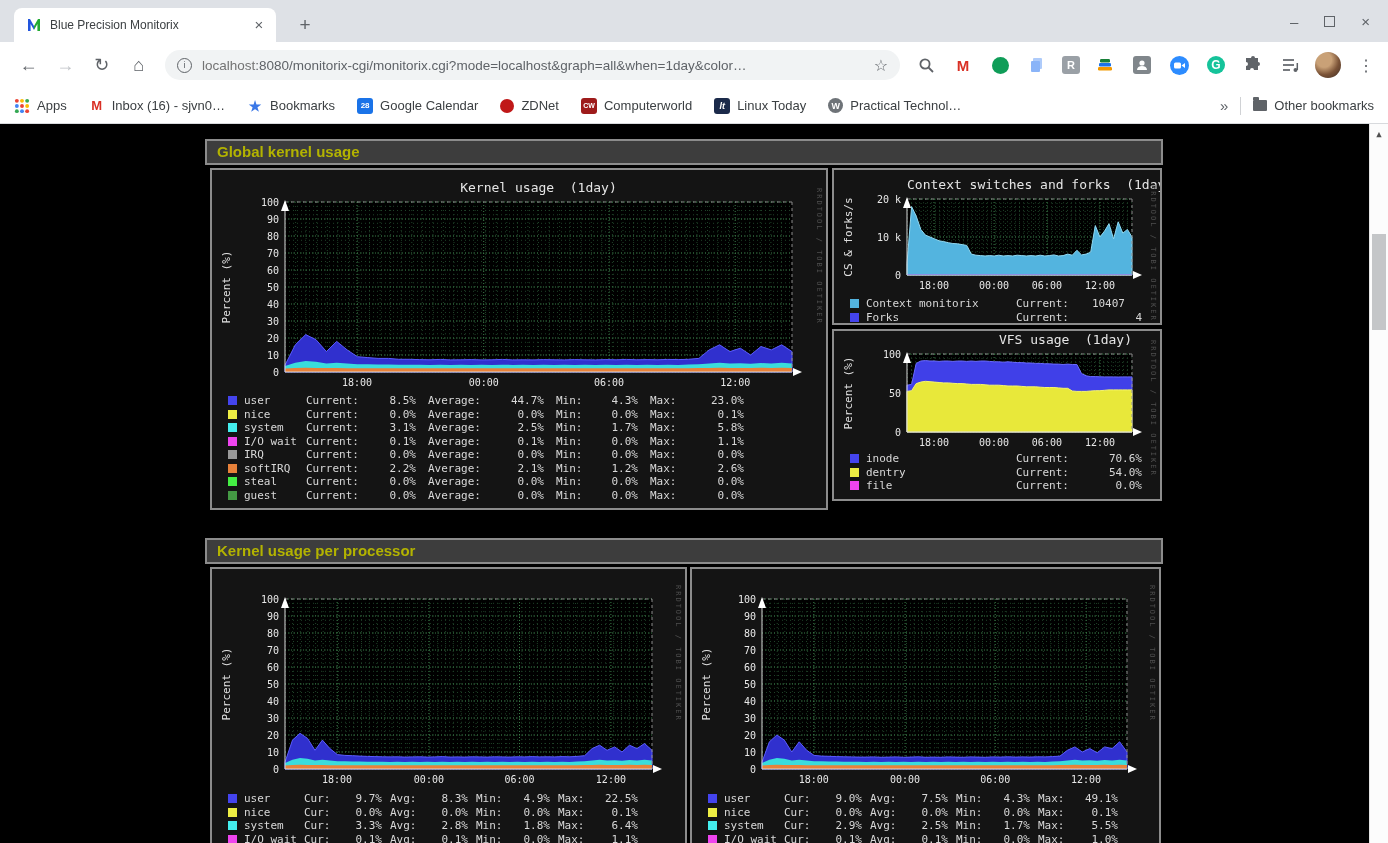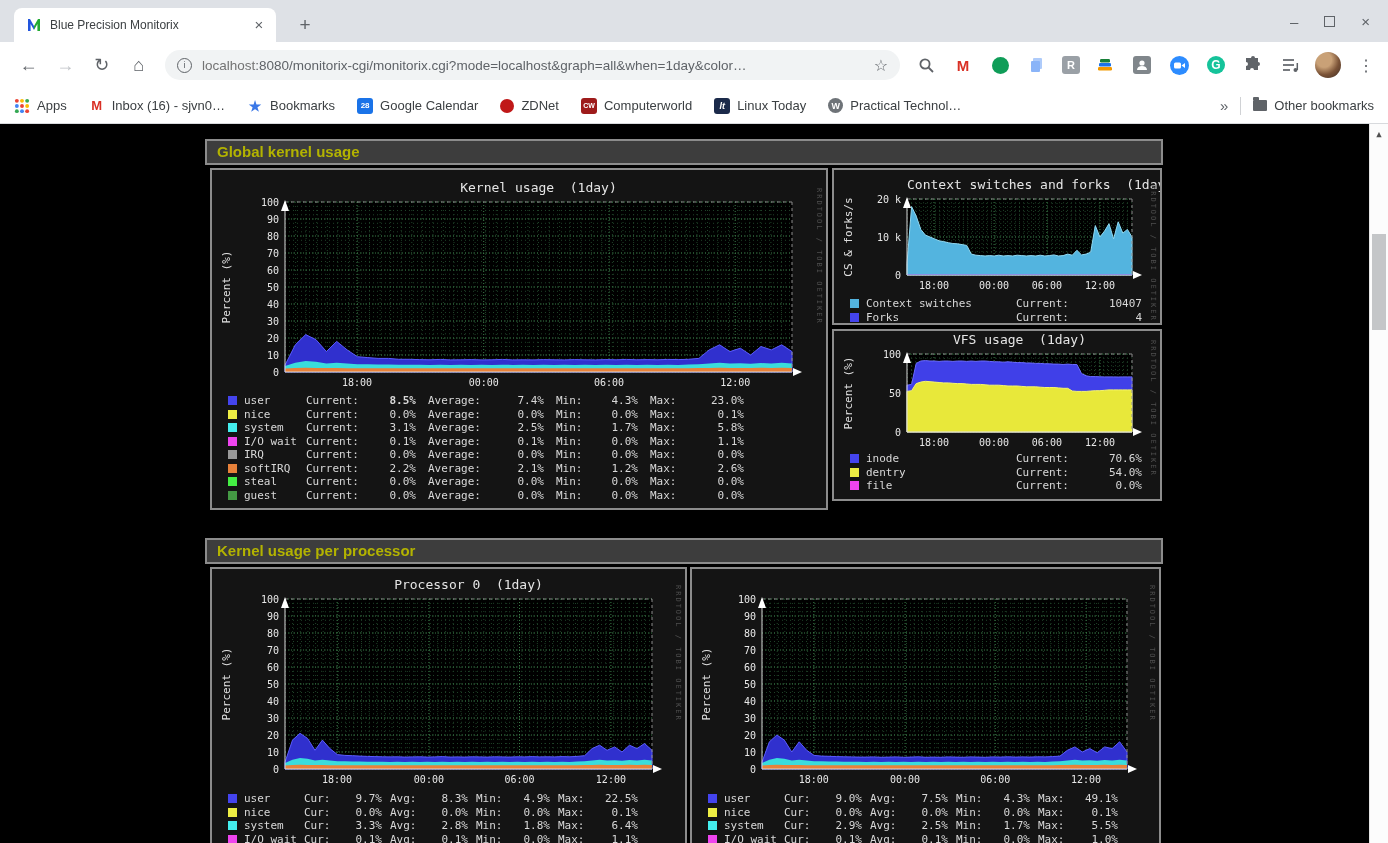--- a/index.html
+++ b/index.html
@@ -360,23 +360,23 @@
           </svg>
         </div>
         <div class="ptitle" style="left:73px;width:507px;top:10px;">Kernel usage  (1day)</div>
         <div class="ylab" style="left:14px;top:117px;">Percent (%)</div>
         <div class="wmark" style="top:18px;">RRDTOOL / TOBI OETIKER</div>
         <div class="legend" style="top:224px;">
           <div class="lrow">
             <span class="sw" style="background:#4444EE"></span>
             <span class="lname" style="width:62px;">user</span>
             <span class="llbl" style="width:56px;margin-left:0px;">Current:</span>
-            <span class="lval" style="width:54px;font-weight:bold;">8.5%</span>
+            <span class="lval" style="width:54px;">8.5%</span>
             <span class="llbl" style="width:60px;margin-left:12px;">Average:</span>
-            <span class="lval" style="width:56px;">7.4%</span>
+            <span class="lval" style="width:56px;">44.7%</span>
             <span class="llbl" style="width:36px;margin-left:12px;">Min:</span>
             <span class="lval" style="width:46px;">4.3%</span>
             <span class="llbl" style="width:40px;margin-left:12px;">Max:</span>
             <span class="lval" style="width:54px;">23.0%</span>
           </div>
           <div class="lrow">
             <span class="sw" style="background:#EEEE44"></span>
             <span class="lname" style="width:62px;">nice</span>
             <span class="llbl" style="width:56px;margin-left:0px;">Current:</span>
             <span class="lval" style="width:54px;">0.0%</span>
@@ -553,23 +553,23 @@
             <text x="139.9" y="90" text-anchor="middle" fill="#e8e8e8" font-size="10" font-family="DejaVu Sans Mono, monospace">06:00</text>
             <text x="193.0" y="90" text-anchor="middle" fill="#e8e8e8" font-size="10" font-family="DejaVu Sans Mono, monospace">12:00</text>
           </svg>
         </div>
         <div class="ptitle" style="left:73px;width:225px;top:7px;">Context switches and forks  (1day)</div>
         <div class="ylab" style="left:14px;top:67px;">CS &amp; forks/s</div>
         <div class="wmark" style="top:15px;">RRDTOOL / TOBI OETIKER</div>
         <div class="legend" style="top:127px;">
           <div class="lrow">
             <span class="sw" style="background:#53b4df"></span>
-            <span class="lname" style="width:150px;">Context switches</span>
+            <span class="lname" style="width:150px;">Context monitorix</span>
             <span class="llbl" style="width:72px;">Current:</span>
-            <span class="lval" style="flex:1;padding-right:18px;">10407</span>
+            <span class="lval" style="flex:1;padding-right:35px;">10407</span>
           </div>
           <div class="lrow">
             <span class="sw" style="background:#4444EE"></span>
             <span class="lname" style="width:150px;">Forks</span>
             <span class="llbl" style="width:72px;">Current:</span>
             <span class="lval" style="flex:1;padding-right:18px;">4</span>
           </div>
         </div>
       </div>
       <div class="panel" style="left: 832px; top: 205px; width: 330px; height: 172px;">
@@ -658,21 +658,21 @@
             <polygon points="226,74 226,82 235,78" fill="#fff"></polygon>
             <text x="-6" y="81.5" text-anchor="end" fill="#e8e8e8" font-size="10" font-family="DejaVu Sans Mono, monospace">0</text>
             <text x="-6" y="42.5" text-anchor="end" fill="#e8e8e8" font-size="10" font-family="DejaVu Sans Mono, monospace">50</text>
             <text x="-6" y="3.5" text-anchor="end" fill="#e8e8e8" font-size="10" font-family="DejaVu Sans Mono, monospace">100</text>
             <text x="27.0" y="92" text-anchor="middle" fill="#e8e8e8" font-size="10" font-family="DejaVu Sans Mono, monospace">18:00</text>
             <text x="87.1" y="92" text-anchor="middle" fill="#e8e8e8" font-size="10" font-family="DejaVu Sans Mono, monospace">00:00</text>
             <text x="139.9" y="92" text-anchor="middle" fill="#e8e8e8" font-size="10" font-family="DejaVu Sans Mono, monospace">06:00</text>
             <text x="193.0" y="92" text-anchor="middle" fill="#e8e8e8" font-size="10" font-family="DejaVu Sans Mono, monospace">12:00</text>
           </svg>
         </div>
-        <div class="ptitle" style="left:73px;width:225px;top:1px;">VFS usage  (1day)</div>
+        <div class="ptitle" style="left:73px;width:225px;top:1px;text-align:right;">VFS usage  (1day)</div>
         <div class="ylab" style="left:14px;top:62px;">Percent (%)</div>
         <div class="wmark" style="top:9px;">RRDTOOL / TOBI OETIKER</div>
         <div class="legend" style="top:121px;">
           <div class="lrow">
             <span class="sw" style="background:#4444EE"></span>
             <span class="lname" style="width:150px;">inode</span>
             <span class="llbl" style="width:72px;">Current:</span>
             <span class="lval" style="flex:1;padding-right:18px;">70.6%</span>
           </div>
           <div class="lrow">
@@ -812,21 +812,20 @@
             <text x="-6" y="54.5" text-anchor="end" fill="#e8e8e8" font-size="10" font-family="DejaVu Sans Mono, monospace">70</text>
             <text x="-6" y="37.5" text-anchor="end" fill="#e8e8e8" font-size="10" font-family="DejaVu Sans Mono, monospace">80</text>
             <text x="-6" y="20.5" text-anchor="end" fill="#e8e8e8" font-size="10" font-family="DejaVu Sans Mono, monospace">90</text>
             <text x="-6" y="3.5" text-anchor="end" fill="#e8e8e8" font-size="10" font-family="DejaVu Sans Mono, monospace">100</text>
             <text x="52.1" y="184" text-anchor="middle" fill="#e8e8e8" font-size="10" font-family="DejaVu Sans Mono, monospace">18:00</text>
             <text x="143.9" y="184" text-anchor="middle" fill="#e8e8e8" font-size="10" font-family="DejaVu Sans Mono, monospace">00:00</text>
             <text x="234.5" y="184" text-anchor="middle" fill="#e8e8e8" font-size="10" font-family="DejaVu Sans Mono, monospace">06:00</text>
             <text x="325.9" y="184" text-anchor="middle" fill="#e8e8e8" font-size="10" font-family="DejaVu Sans Mono, monospace">12:00</text>
           </svg>
         </div>
-        <div class="ptitle" style="left:73px;width:367px;top:8px;">Processor 0  (1day)</div>
         <div class="ylab" style="left:14px;top:115px;">Percent (%)</div>
         <div class="wmark" style="top:16px;">RRDTOOL / TOBI OETIKER</div>
         <div class="legend" style="top:223px;">
           <div class="lrow">
             <span class="sw" style="background:#4444EE"></span>
             <span class="lname" style="width:60px;">user</span>
             <span class="llbl" style="width:34px;margin-left:0px;">Cur:</span>
             <span class="lval" style="width:44px;">9.7%</span>
             <span class="llbl" style="width:34px;margin-left:8px;">Avg:</span>
             <span class="lval" style="width:44px;">8.3%</span>

